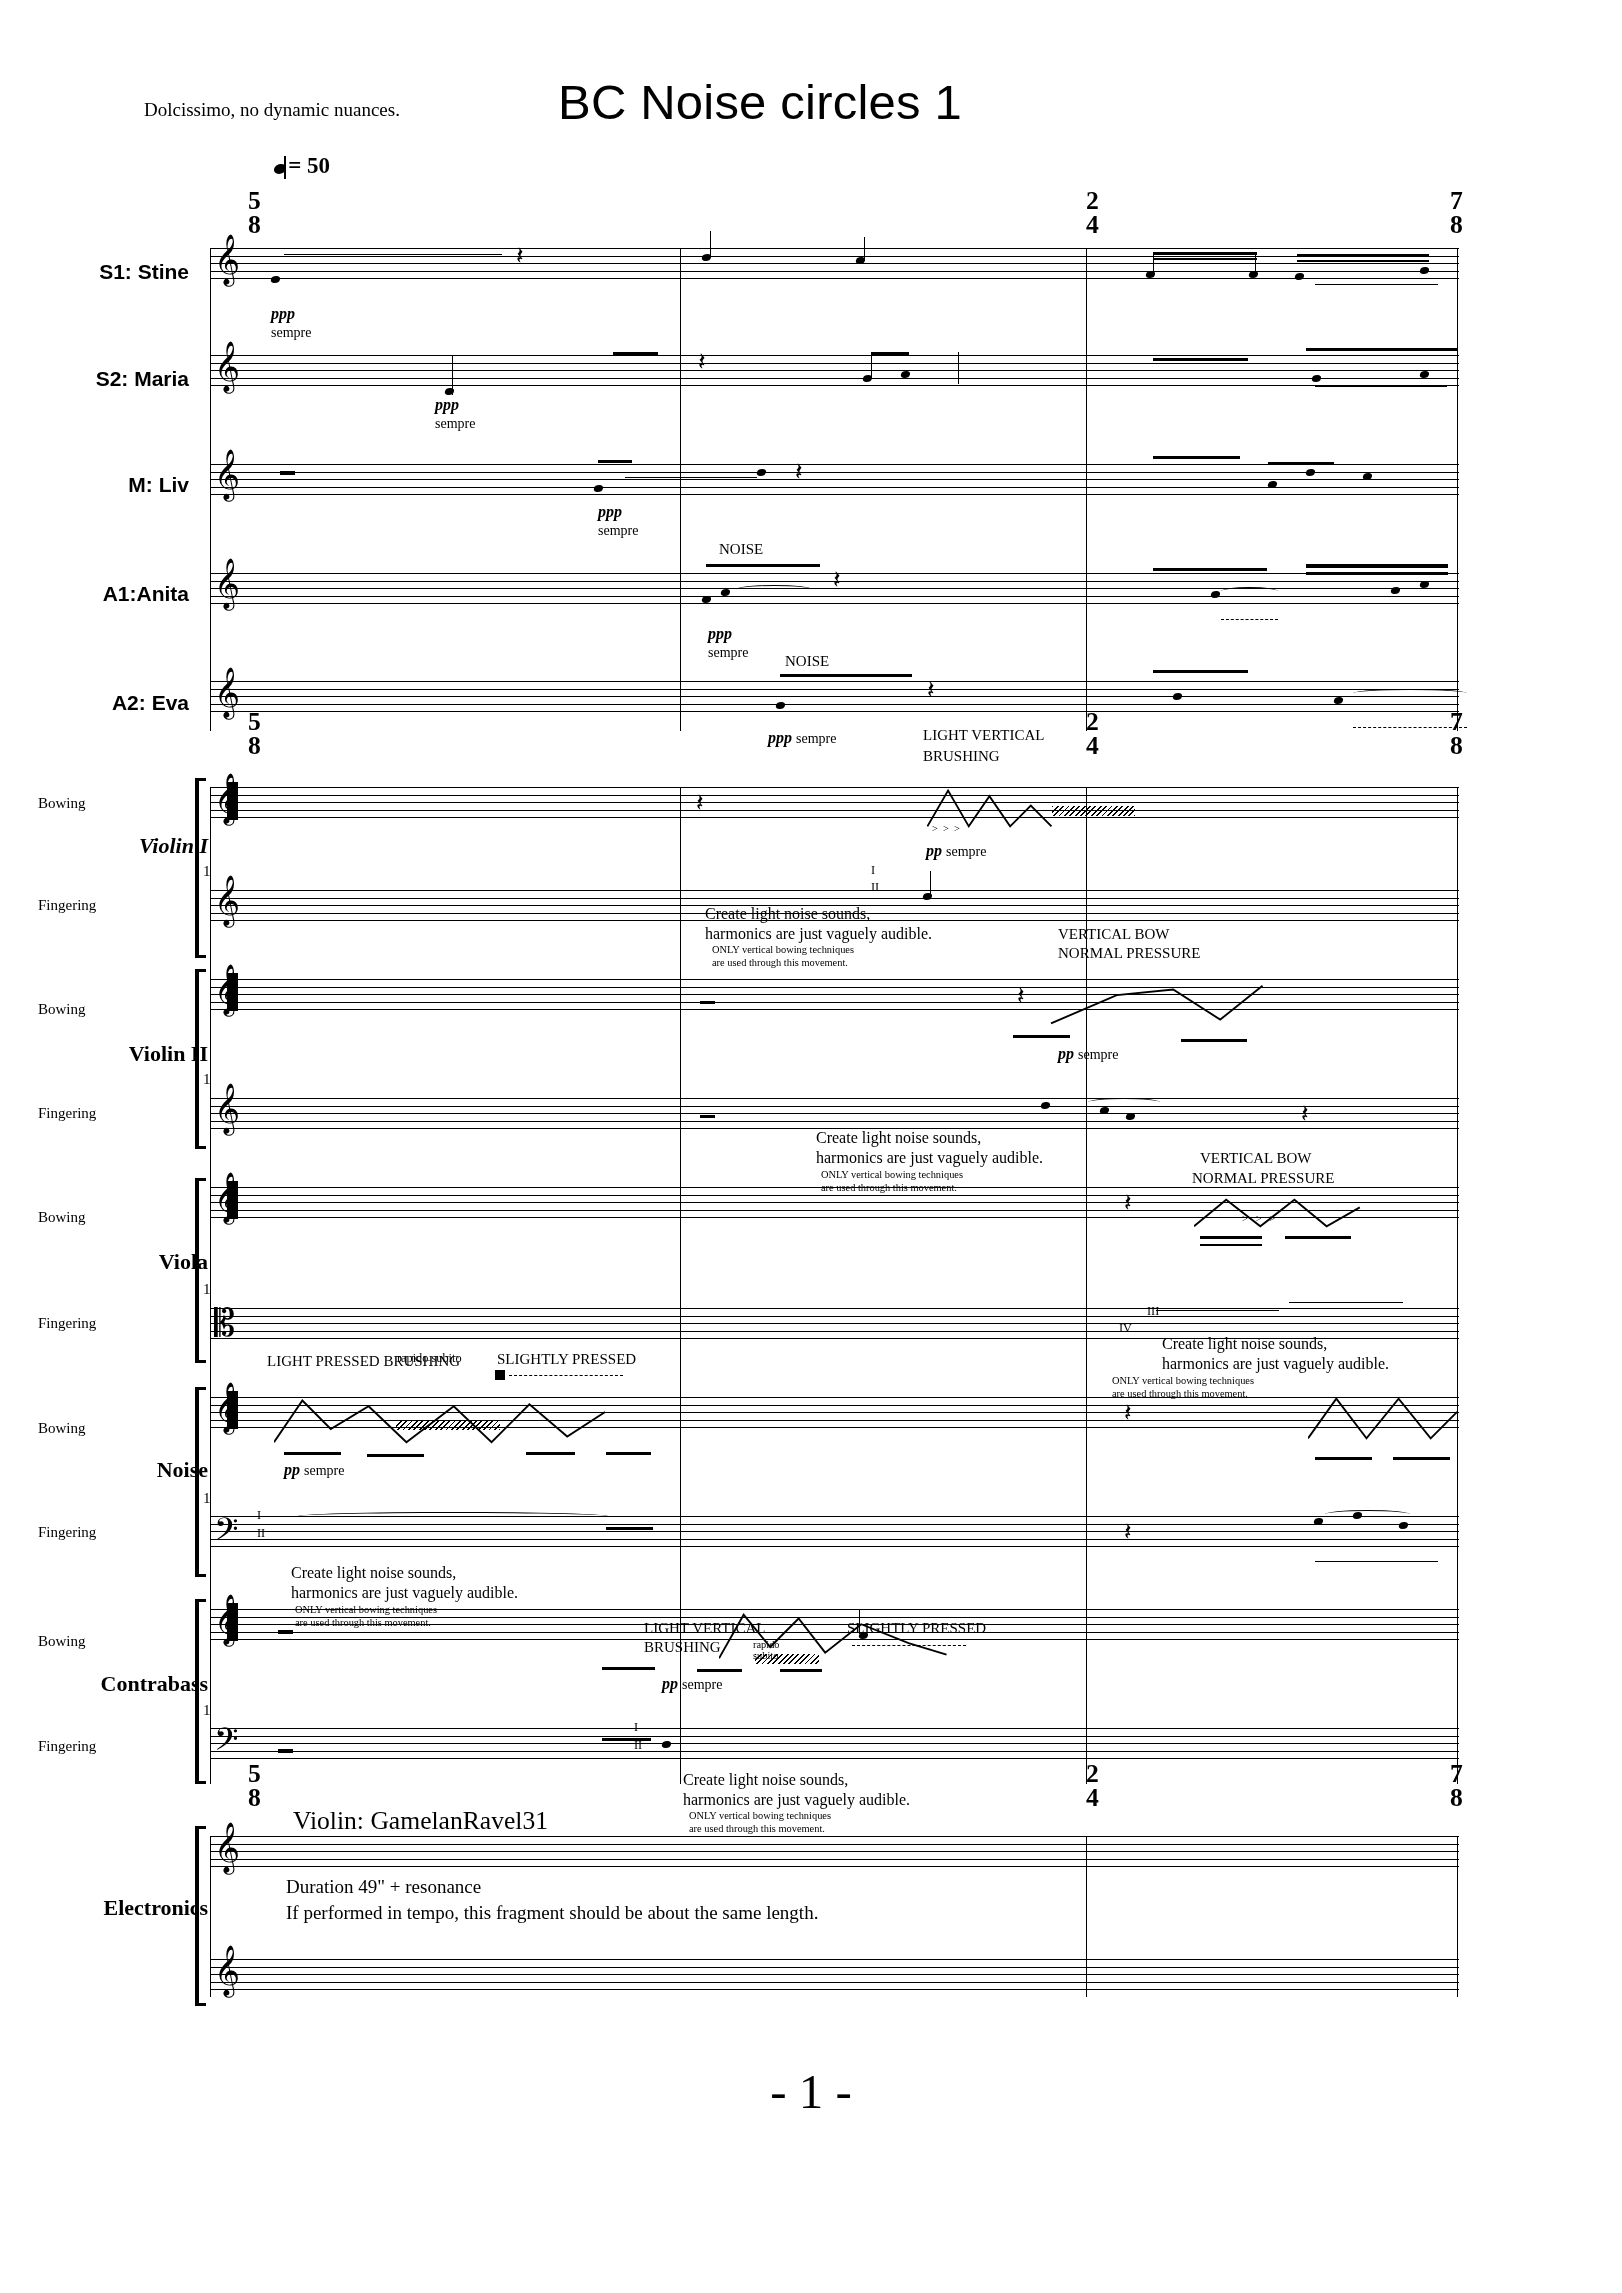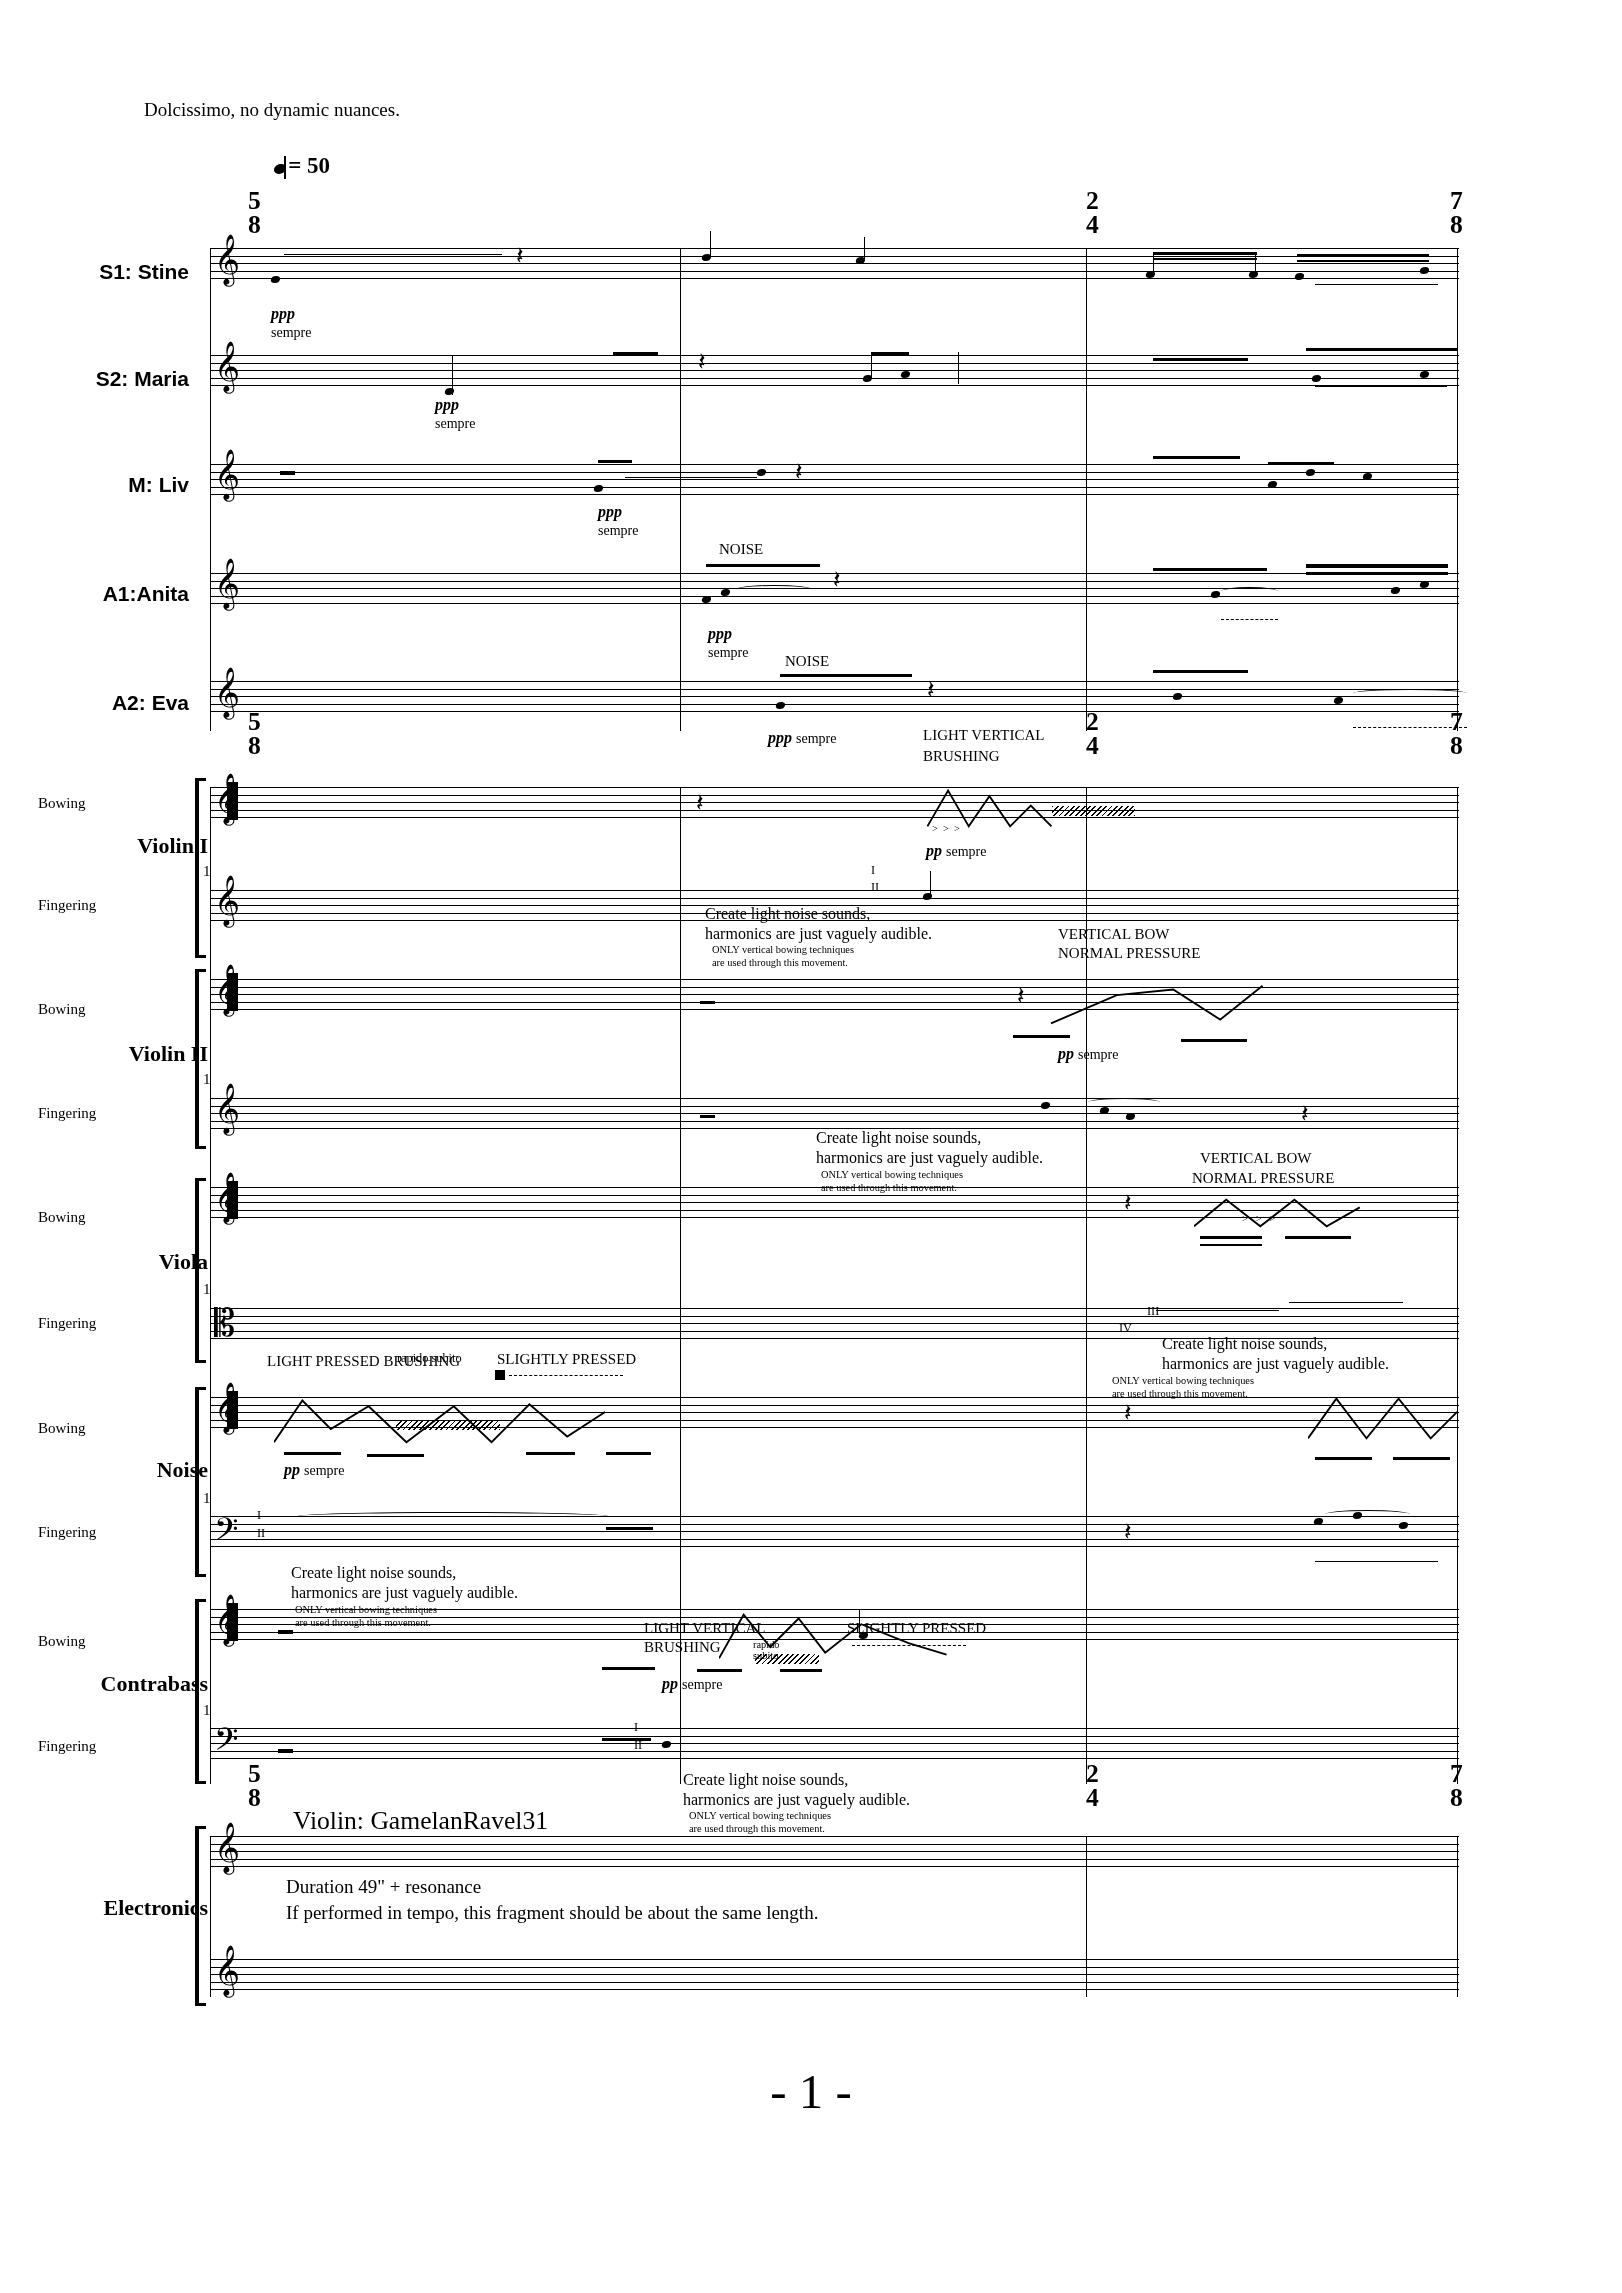--- a/index.html
+++ b/index.html
@@ -215,20 +215,21 @@
     text-align: center;
     font-size: 49px;
     font-family: "Liberation Serif", serif;
   }
 </style>
 </head>
 <body>
 
 <div class="page">
 
+  <div class="abs" id="title">BC Noise circles 1</div>
   <div class="abs" id="expression">Dolcissimo, no dynamic nuances.</div>
   <div class="abs" id="tempo">
     <span class="notehead"></span><span class="stem"></span><span>= 50</span>
   </div>
 
   <div class="timesig abs" style="left:248px; top:189px;">
     <div>5</div>
     <div>8</div>
   </div>
   <div class="timesig abs" style="left:1086px; top:189px;">
@@ -376,21 +377,21 @@
     <div>4</div>
   </div>
   <div class="timesig abs" style="left:1450px; top:710px;">
     <div>7</div>
     <div>8</div>
   </div>
 
   <div class="sysbracket" style="left:195px; top:778px; height:180px;"></div>
   <div class="sysbracket-cap" style="left:195px; top:778px;"></div>
   <div class="sysbracket-cap" style="left:195px; top:955px;"></div>
-  <div class="inst-name serif" style="left:38px; top:833px; width:170px;">Violin I</div>
+  <div class="inst-name serif" style="left:38px; top:833px; width:170px;font-style:italic;">Violin I</div>
   <div class="sub-label" style="left:38px; top:795px; width:170px;">Bowing</div>
   <div class="sub-label" style="left:38px; top:897px; width:170px;">Fingering</div>
   <div class="sub-label" style="left:203px; top:863px; width:13.2px; text-align:left;">1</div>
 
   <div class="staff" style="left:210px; top:787px; width:1249px;">
     <div class="line l0"></div>
       <div class="line l1"></div>
       <div class="line l2"></div>
       <div class="line l3"></div>
       <div class="line l4"></div>

